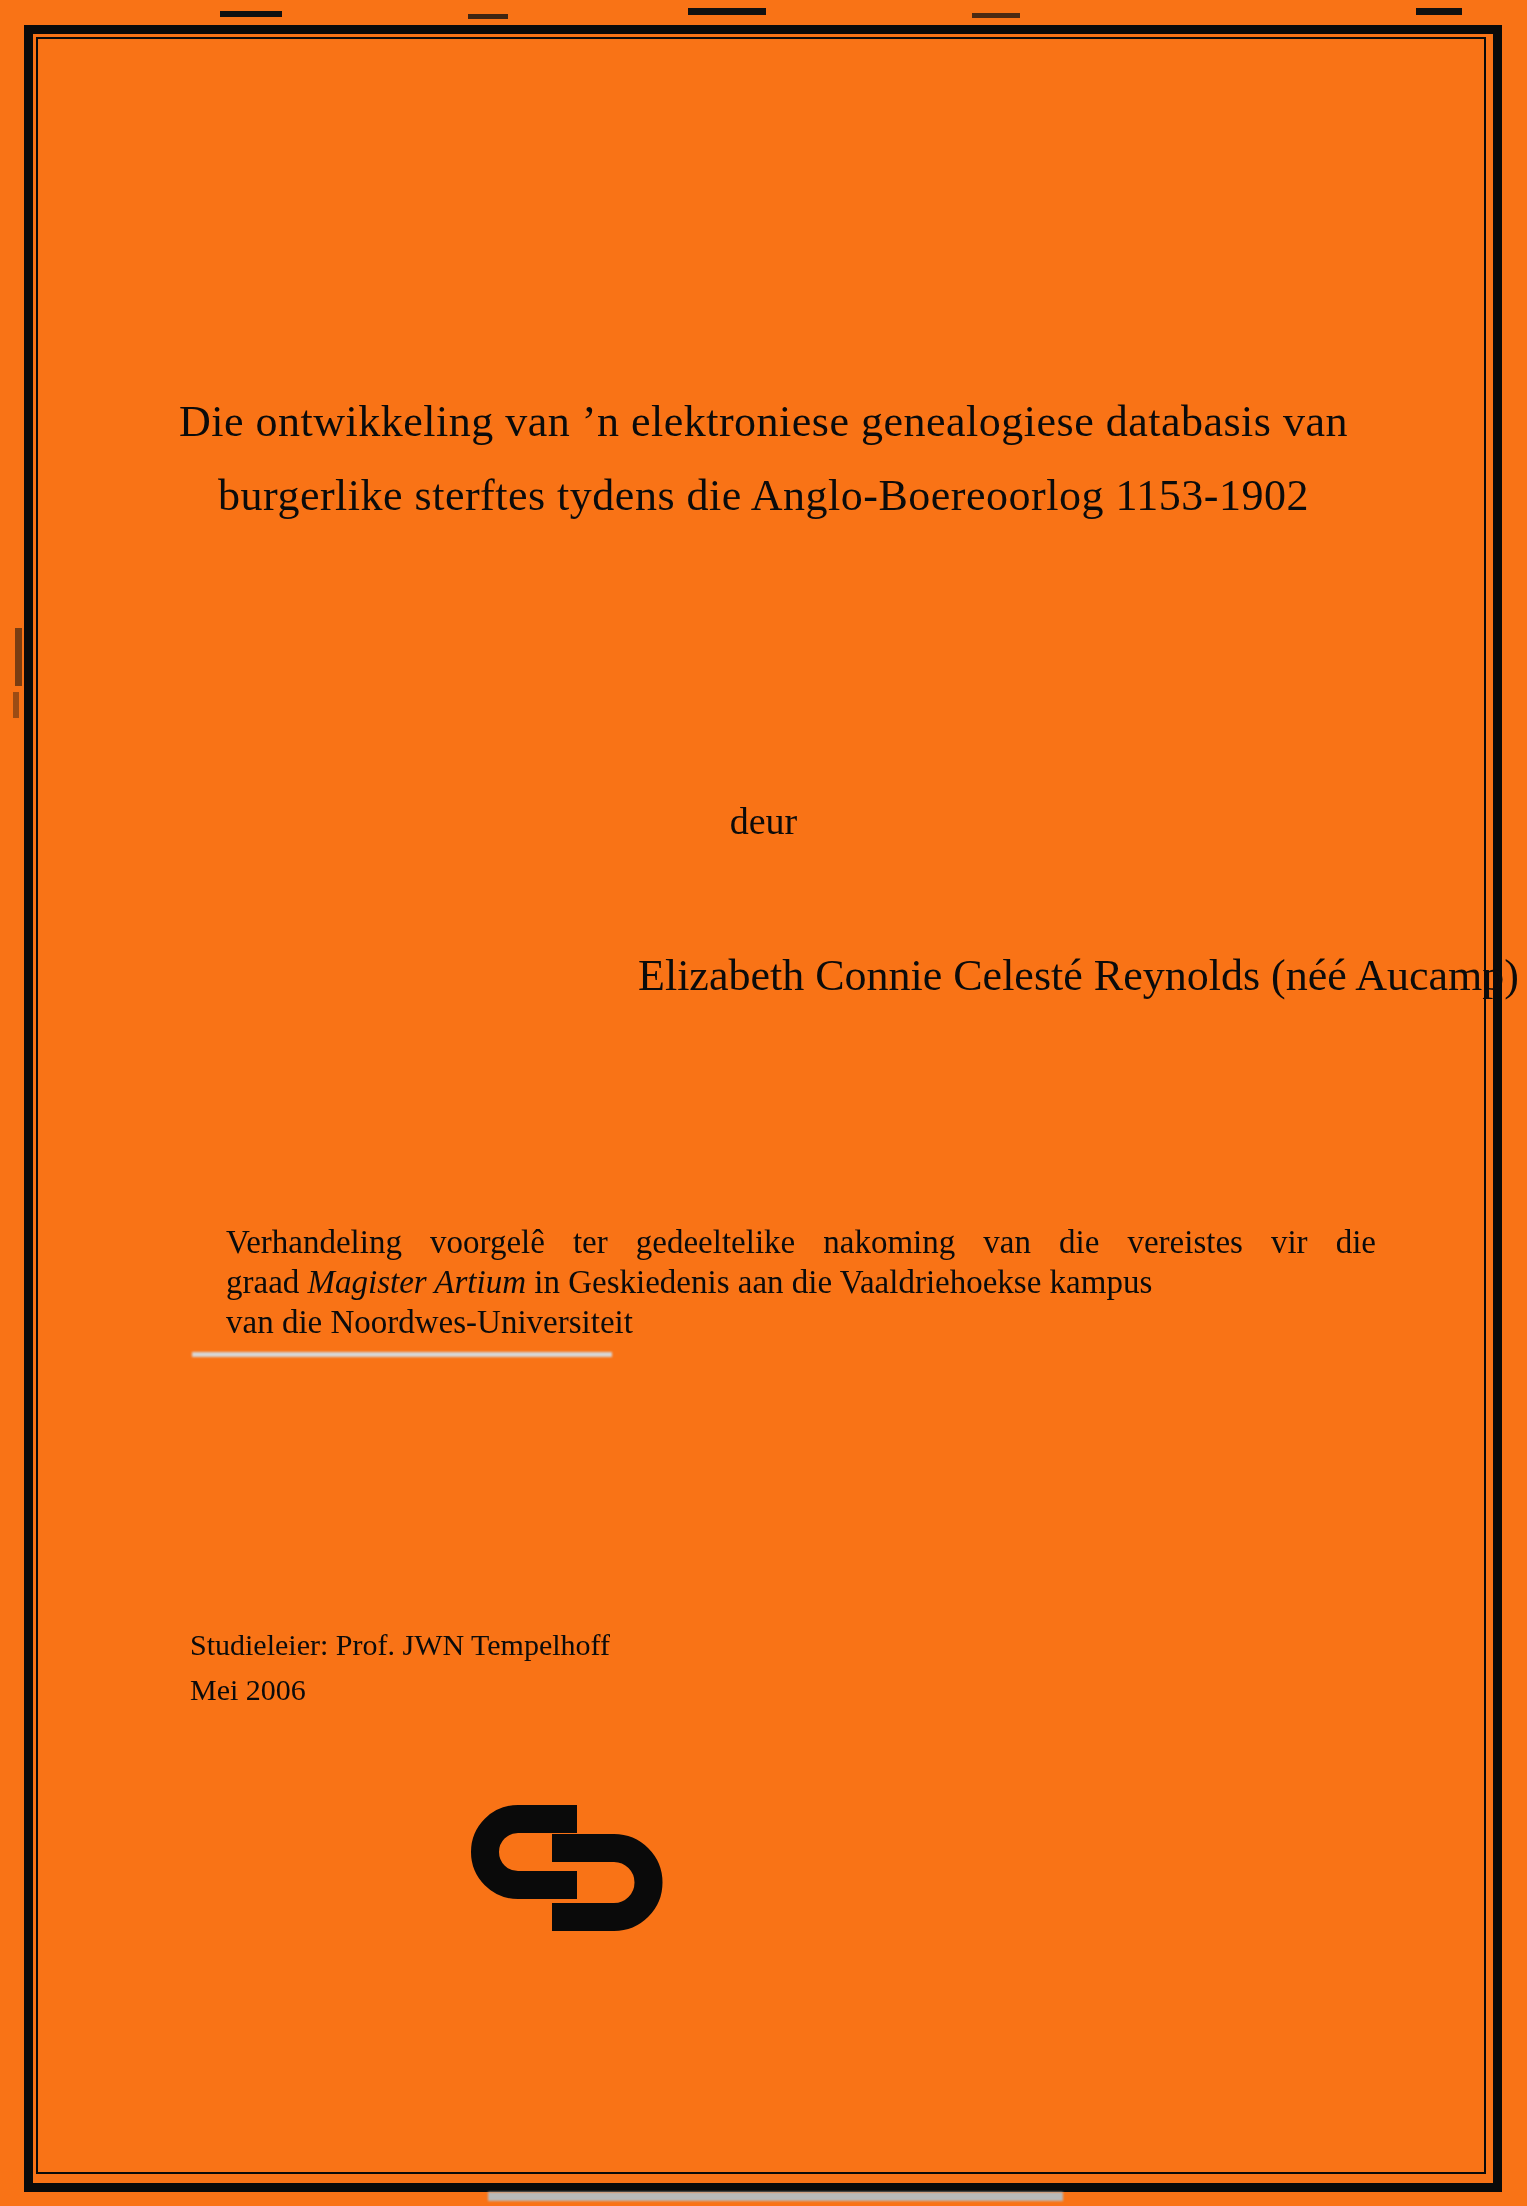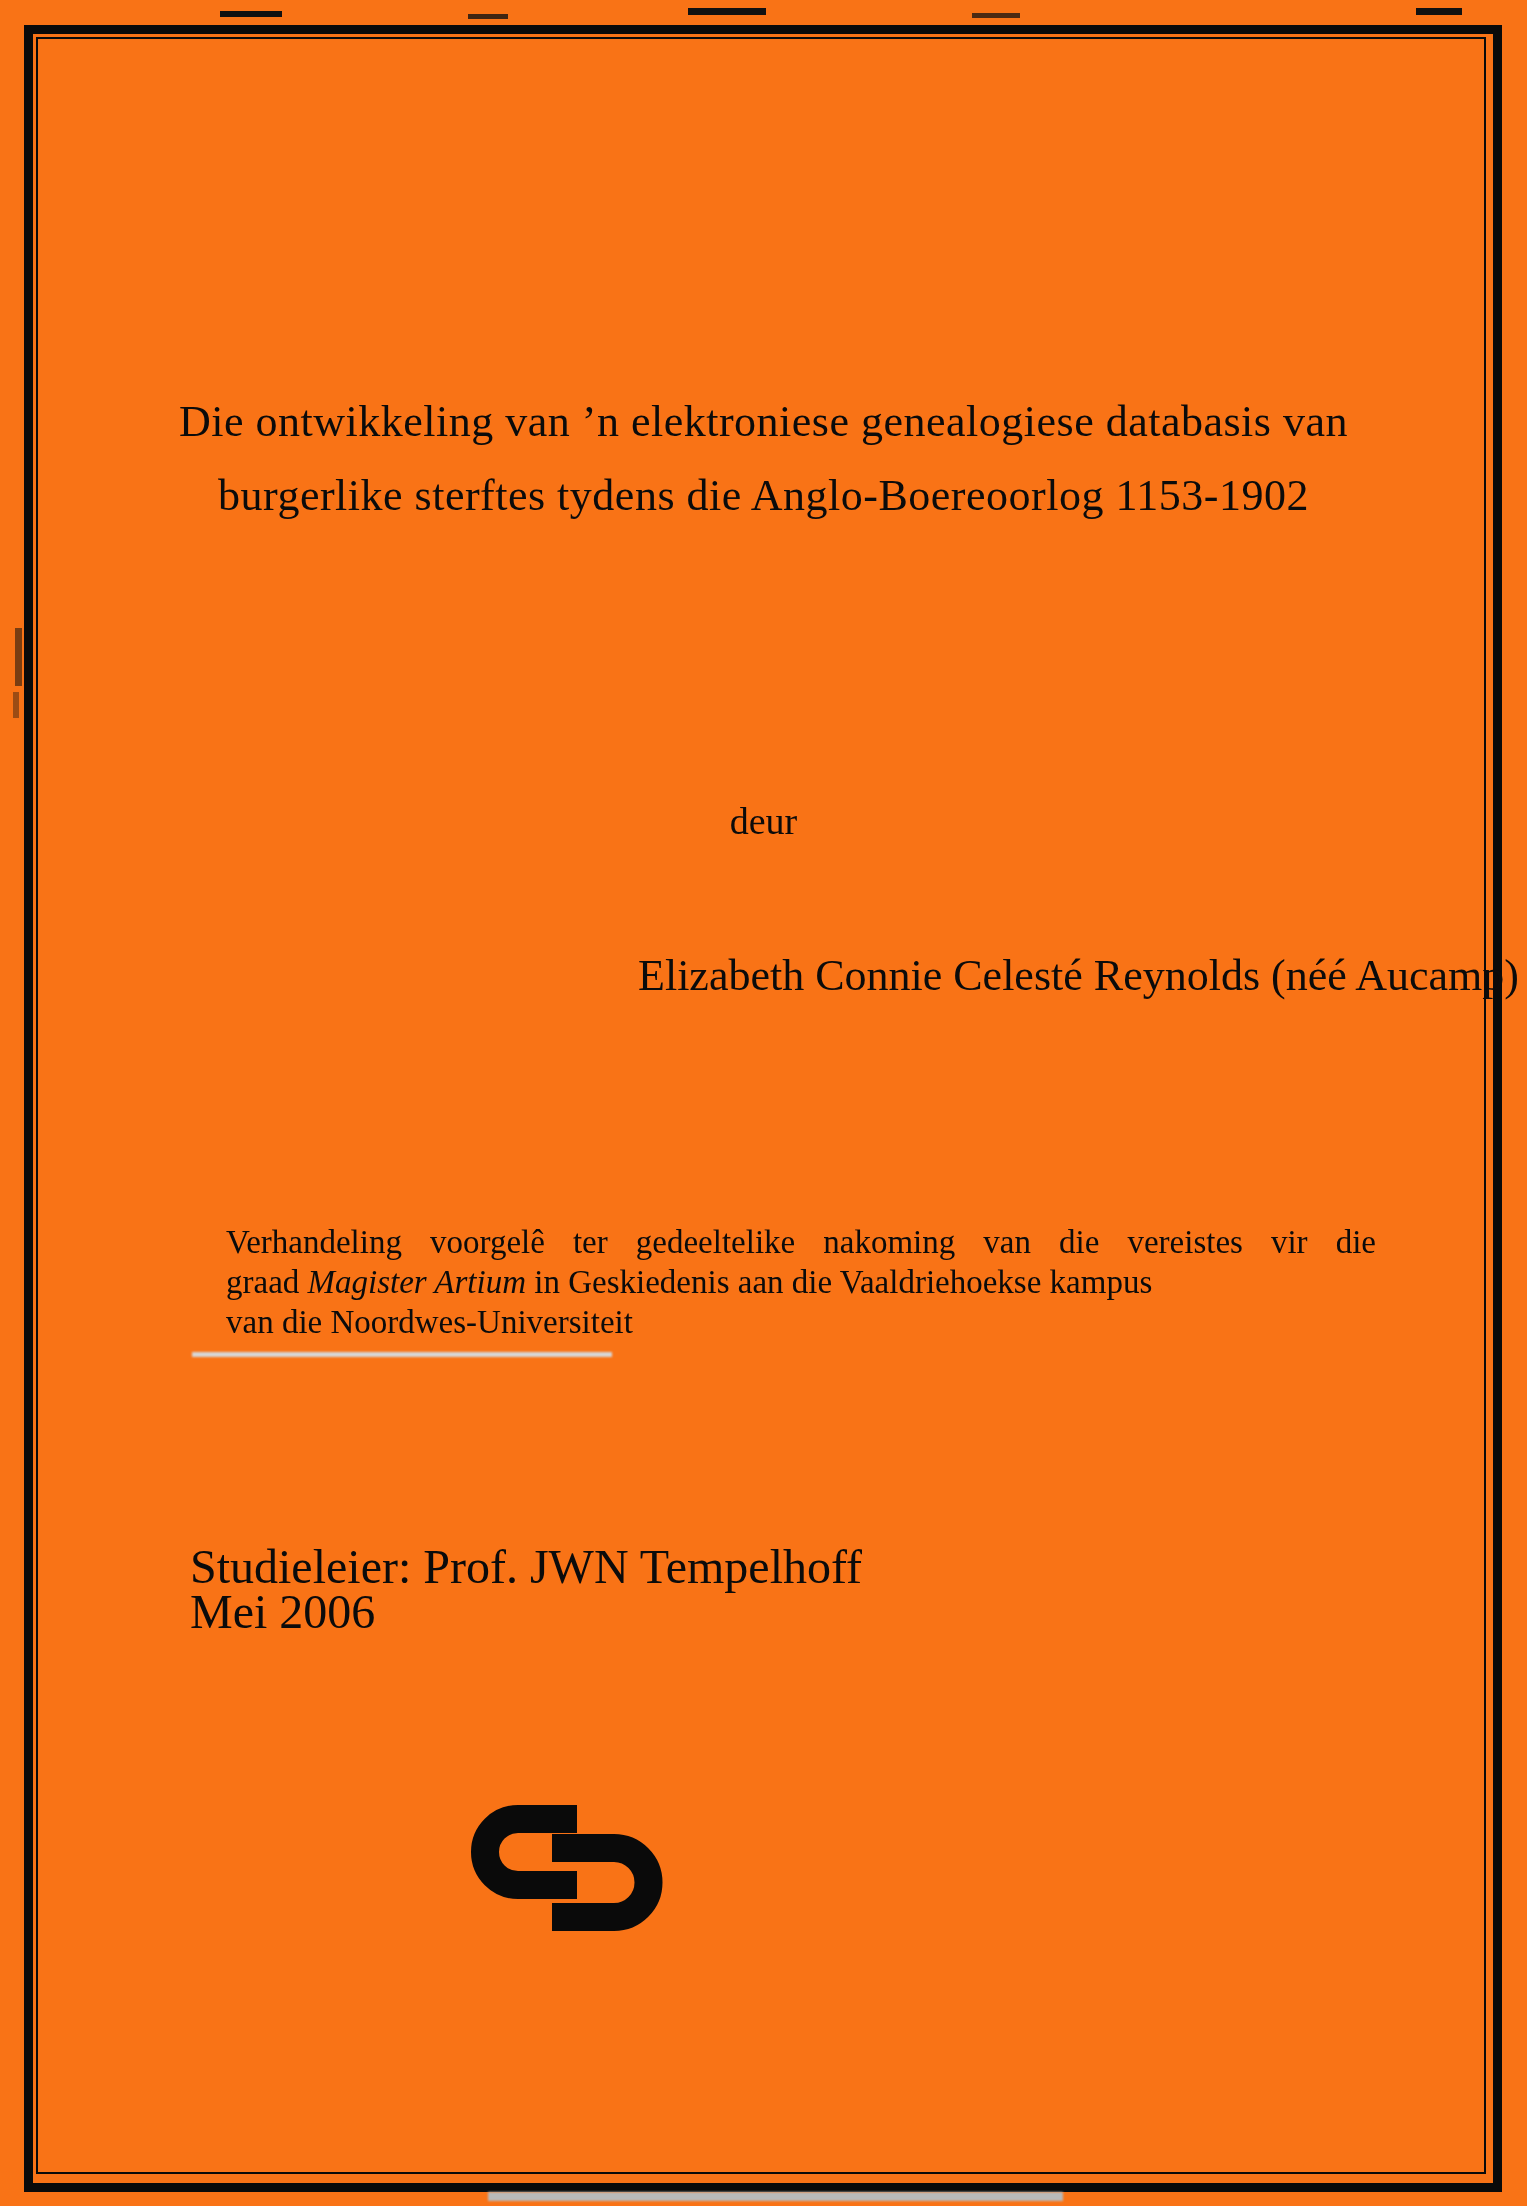--- a/index.html
+++ b/index.html
@@ -37,22 +37,22 @@
     position:absolute; left:0; right:8px; top:948px;
     text-align:right;
     font-size:44px; line-height:56px;
   }
   .submission{
     position:absolute; left:190px; top:1222px; width:1150px;
     font-size:33px; line-height:40px;margin-left:36px;
   }
   .submission .just{ text-align:justify; text-align-last:justify; }
   .supervisor-block{
-    position:absolute; left:190px; top:1544px;
-    font-size:48px; line-height:45px;
+    position:absolute; left:190px; top:1622px;
+    font-size:30px; line-height:45px;
   }
   .logo{
     position:absolute; left:468px; top:1795px; width:560px; height:140px;
   }
   .logo-mark{ position:absolute; left:0; top:4px; }
   .logo-text{
     position:absolute; left:117px; top:4px;
     font-family:"Liberation Sans", sans-serif;
     font-weight:bold;
     font-size:26px; line-height:30px;

